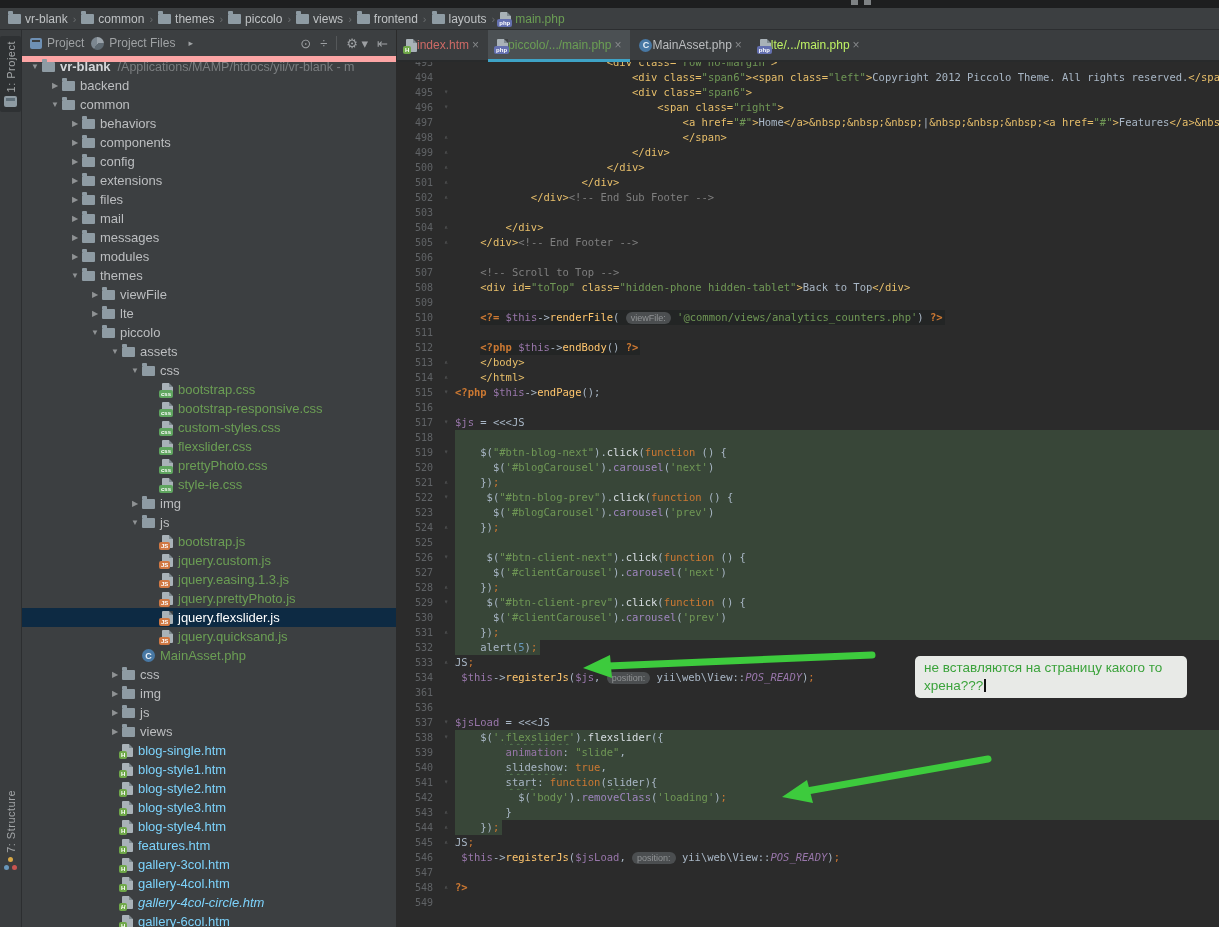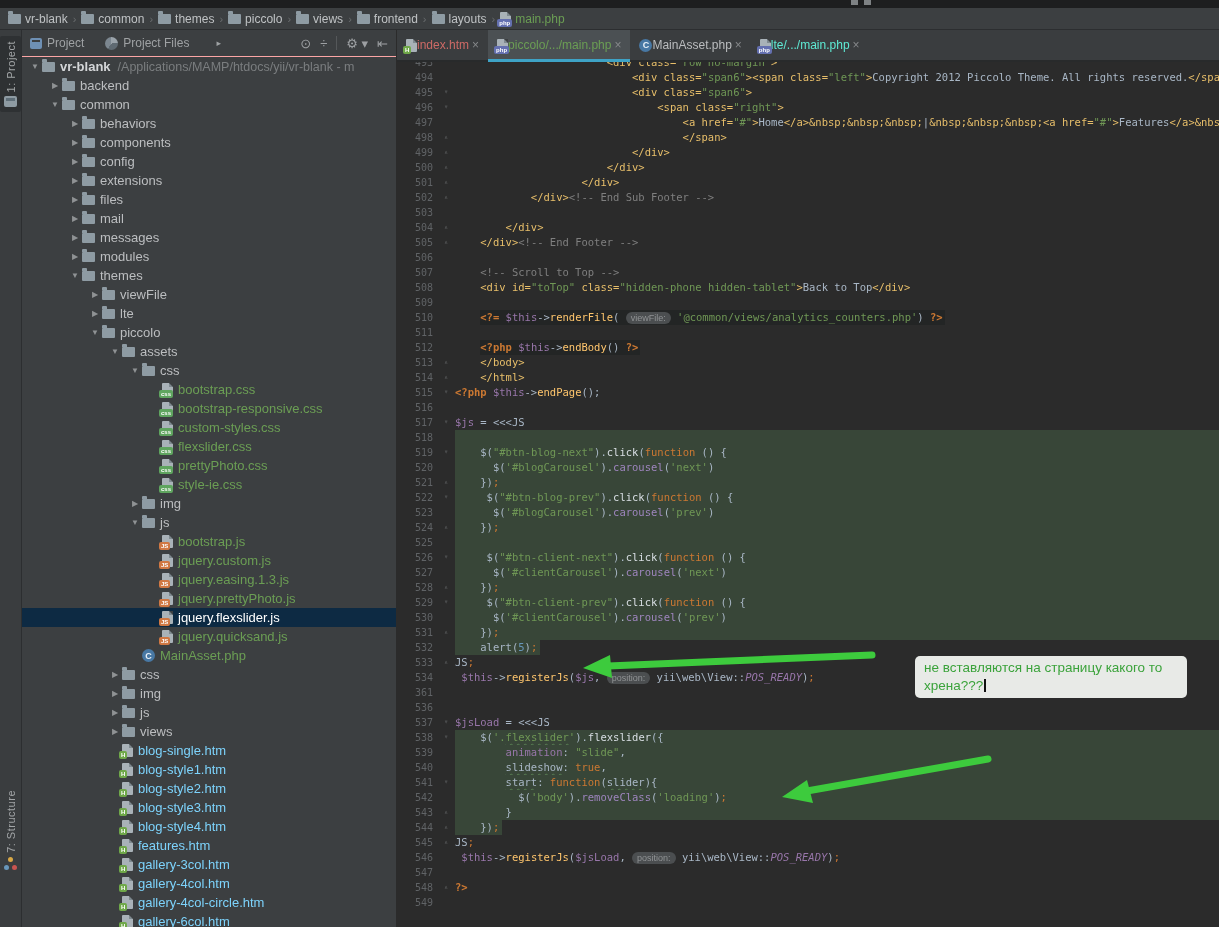--- a/index.html
+++ b/index.html
@@ -23,21 +23,21 @@
   .mini-ico{width:13px;height:11px;background:#8E9BA3;border-radius:2px;position:relative}
   .mini-ico.win::after{content:"";position:absolute;left:2px;top:2px;right:2px;height:3px;background:#5E6E78}
   .dots-ico{width:13px;height:13px;position:relative}
   .dots-ico i{position:absolute;width:5px;height:5px;border-radius:50%}
   .dots-ico i:nth-child(1){left:4px;top:0;background:#D8A846}
   .dots-ico i:nth-child(2){left:0;bottom:0;background:#6897BB}
   .dots-ico i:nth-child(3){right:0;bottom:0;background:#C75450}
 
   
   .panel{left:22px;top:30px;width:374px;height:897px;background:#3C3F41;overflow:hidden}
-  .panel-header{height:26px;border-bottom:1px solid #fca5a5;display:flex;align-items:center;color:#9FA2A4;font-size:12px;padding:0 8px;gap:21px}
+  .panel-header{height:26px;border-bottom:6px solid #fca5a5;display:flex;align-items:center;color:#9FA2A4;font-size:12px;padding:0 8px;gap:7px}
   .ph-btn{display:flex;align-items:center;gap:5px}
   .ph-sq{width:12px;height:11px;background:#6E90B4;border-radius:2px;position:relative}
   .ph-sq::after{content:"";position:absolute;left:2px;top:2px;right:2px;height:2px;background:#3C3F41}
   .pie{width:13px;height:13px;border-radius:50%;background:conic-gradient(#9AA3AA 0 25%,#5F6A72 25% 60%,#7C8790 60% 100%)}
   .ph-caret{color:#9FA2A4;font-size:9px;margin-left:6px}
   .ph-icons{margin-left:auto;display:flex;align-items:center;gap:9px;color:#9DA0A3;font-size:13px}
   .ph-sep{width:1px;height:14px;background:#55585A}
   .tree{position:absolute;top:27px;left:0;right:0;bottom:0;font-size:13px;color:#BCBEC0;overflow:hidden}
   .trow{height:19px;display:flex;align-items:center;white-space:nowrap}
   .trow .arrbox{width:14px;flex:none;text-align:center;color:#8F9294;font-size:8px}
@@ -424,21 +424,21 @@
         </span>
         <span class="rlabel">gallery-3col.htm</span>
       </div>
       <div class="trow c-red" style="padding-left: 86px;">
         <span class="arrbox"></span>
         <span class="page">
           <span class="bdg htm">H</span>
         </span>
         <span class="rlabel">gallery-4col.htm</span>
       </div>
-      <div class="trow c-red" style="padding-left: 86px;">
+      <div class="trow c-red" style="padding-left: 86px; font-style: italic;">
         <span class="arrbox"></span>
         <span class="page">
           <span class="bdg htm">H</span>
         </span>
         <span class="rlabel">gallery-4col-circle.htm</span>
       </div>
       <div class="trow c-red" style="padding-left: 86px;">
         <span class="arrbox"></span>
         <span class="page">
           <span class="bdg htm">H</span>
@@ -466,21 +466,21 @@
       </div>
       <div class="tab">
         <span class="circleC">C</span>
         <span style="color: rgb(187, 189, 191);">MainAsset.php</span>
         <span class="x">×</span>
       </div>
       <div class="tab">
         <span class="page">
           <span class="bdg php">php</span>
         </span>
-        <span style="color: #5eead4;">lte/.../main.php</span>
+        <span style="color: #bef264;">lte/.../main.php</span>
         <span class="x">×</span>
       </div>
     </div>
   <div class="codewrap">
     <div class="codeinner" id="codeinner">
         <div class="cl">
           <span class="num">493</span>
           <span class="foldm"></span>
           <pre><span class="w">                        </span><span class="t">&lt;div class=</span><span class="s">"row no-margin"</span><span class="t">&gt;</span></pre>
         </div>

